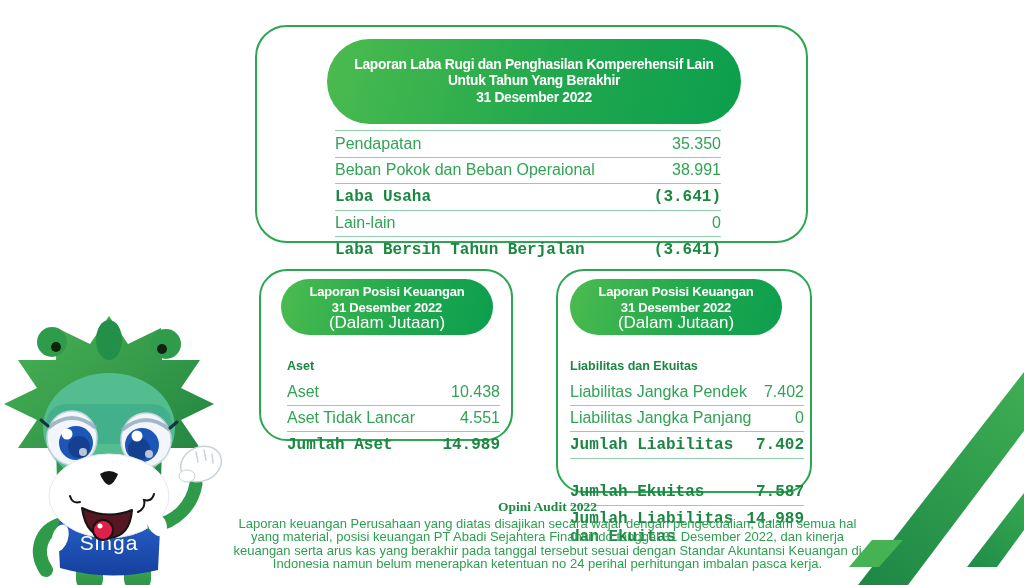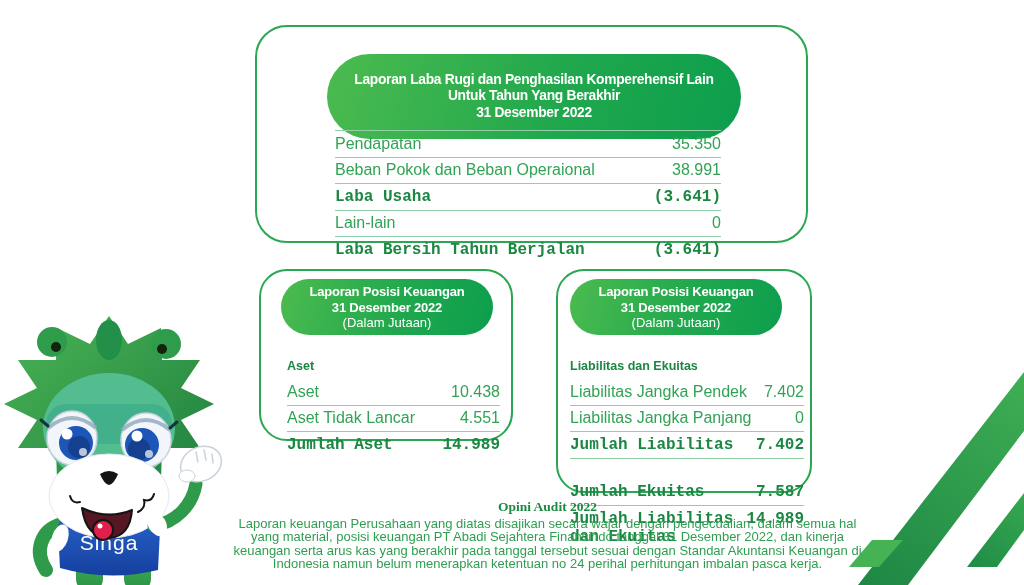--- a/index.html
+++ b/index.html
@@ -16,26 +16,26 @@
   }
   .card-top{left:255px;top:25px;width:553px;height:218px;border-radius:32px;}
   .card-left{left:259px;top:269px;width:254px;height:172px;}
   .card-right{left:556px;top:269px;width:256px;height:224px;}
   .pill{
     position:absolute;color:#fff;text-align:center;
     background:linear-gradient(105deg,#4cbb4f 0%,#21a84d 55%,#0c9e4e 100%);
     display:flex;flex-direction:column;justify-content:center;
     box-sizing:border-box;
   }
-  .pill-top{left:70px;top:27px;width:414px;height:85px;border-radius:44px;padding:17px 10px;}
+  .pill-top{left:70px;top:12px;width:414px;height:85px;border-radius:44px;padding:17px 10px;}
   .pill-top .tl{font-weight:bold;font-size:13.8px;line-height:16.5px;letter-spacing:-0.3px;}
   .pill-top .tl-light{font-weight:normal;font-size:13.5px;line-height:16.5px;}
   .pill-small{width:212px;height:56px;border-radius:28px;top:8px;padding:2px 6px;}
   .pill-small .tl{font-weight:bold;font-size:13px;line-height:15.5px;letter-spacing:-0.2px;}
-  .pill-small .tl-light{font-weight:normal;font-size:13px;line-height:15px;}
+  .pill-small .tl-light{font-weight:normal;font-size:17px;line-height:15px;}
   .card-left .pill-small{left:20px;}
   .card-right .pill-small{left:12px;}
   .fin-table{position:absolute;}
   .t-top{left:78px;top:103px;width:386px;}
   .t-left{left:26px;top:86px;width:213px;}
   .t-right{left:12px;top:86px;width:234px;}
   .section-head{
     font-size:12.5px;font-weight:bold;color:#1b8742;
     padding:2px 0 6px 0;
   }

